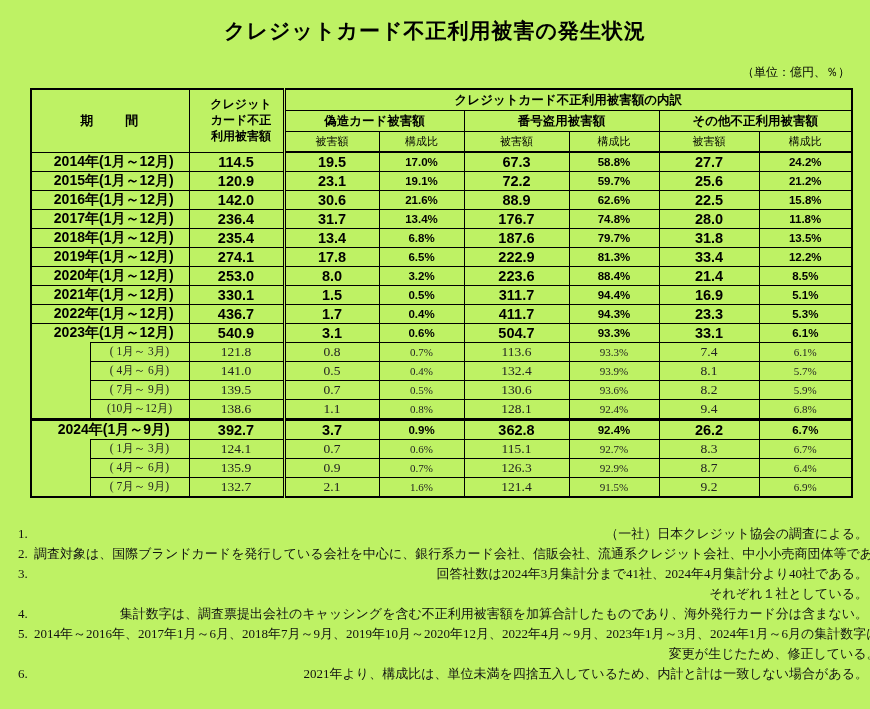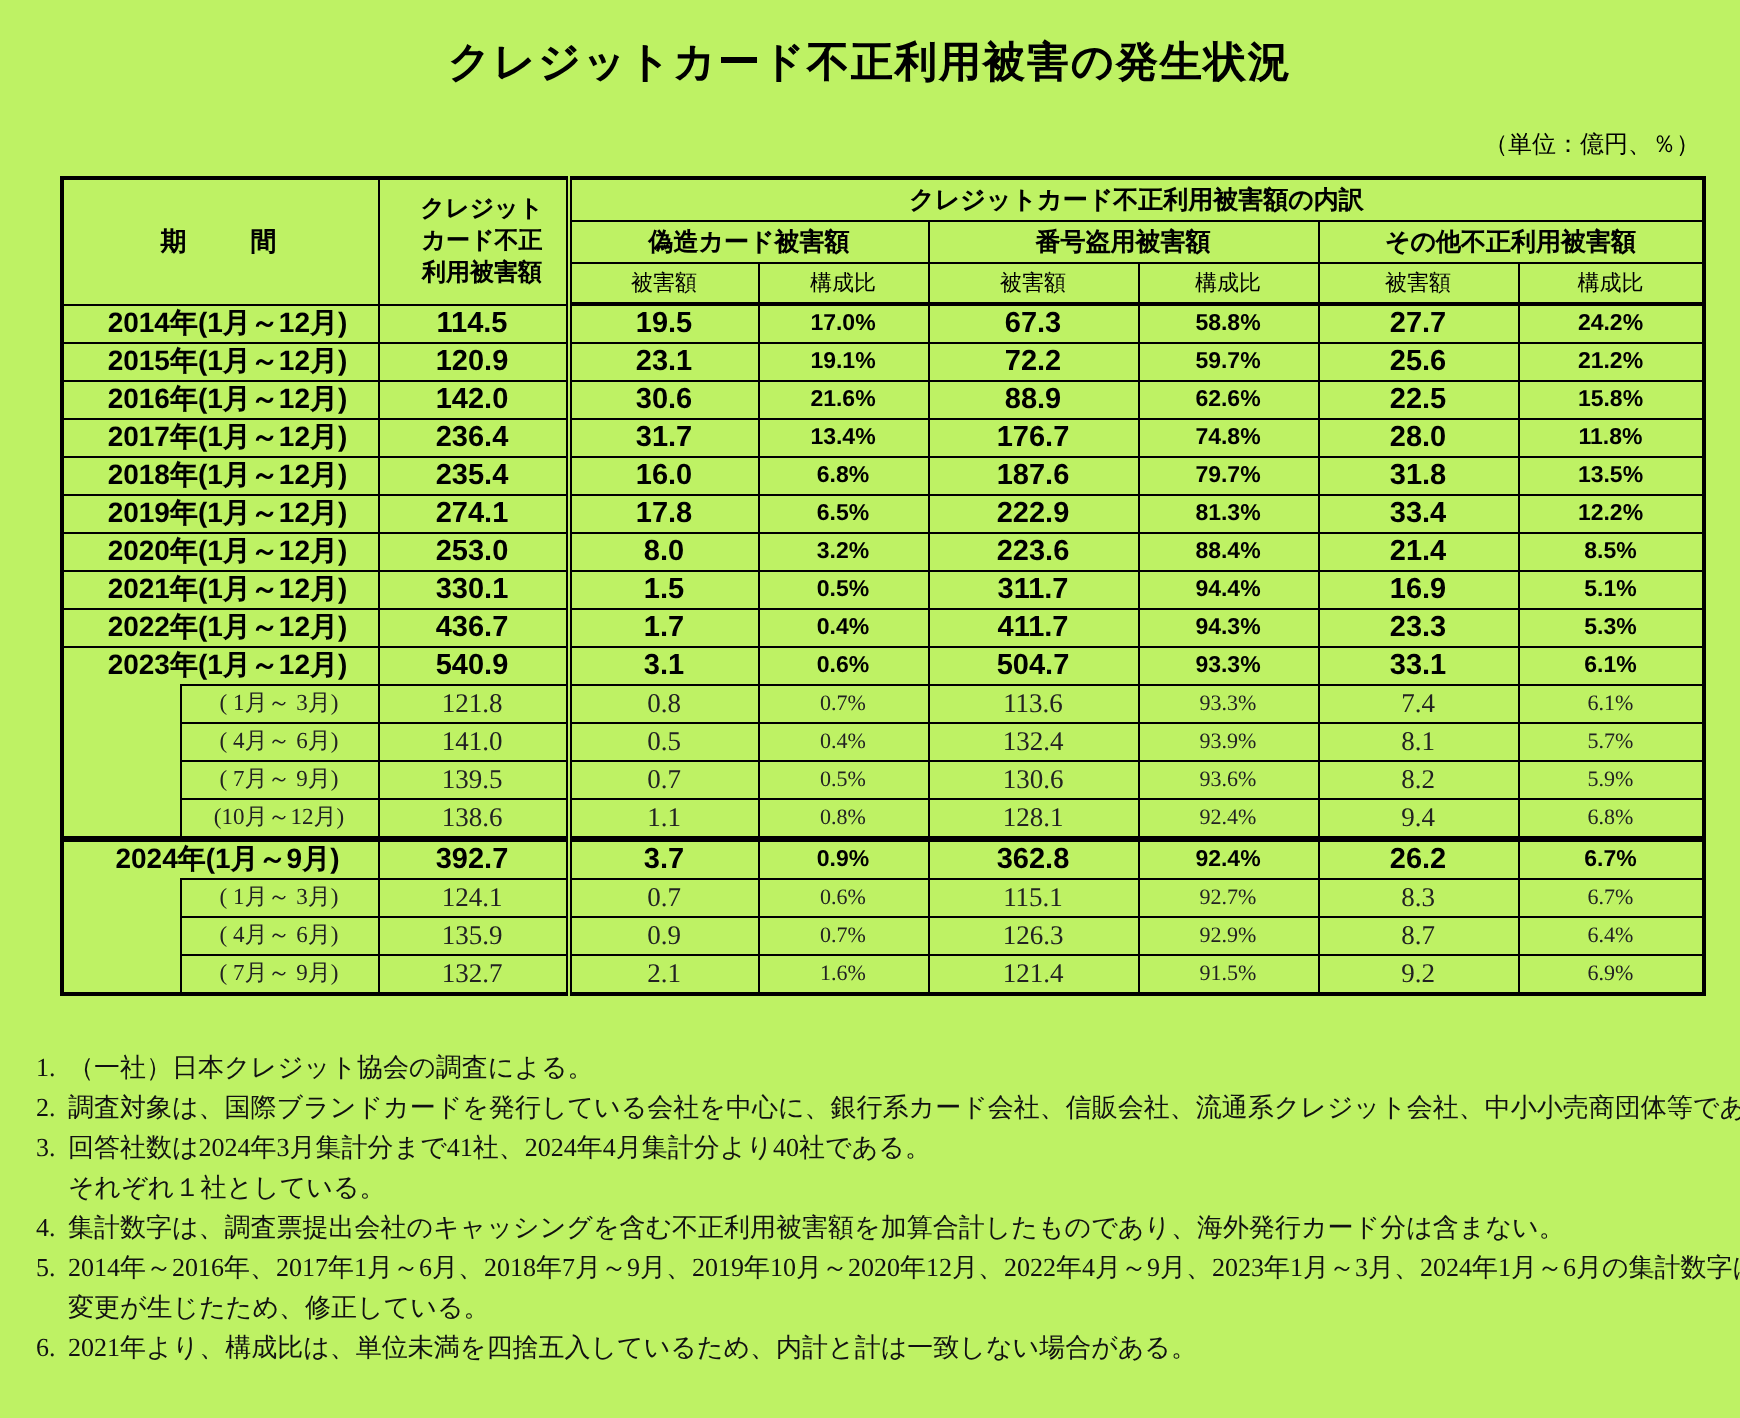--- a/index.html
+++ b/index.html
@@ -41,21 +41,21 @@
   tr.quarter td.amt { font-size:13.5px; }
   tr.quarter td.pct { font-size:11px;margin-left:44px; }
   tr.thick-top td { border-top:3px solid #000 !important; }
   .notes {
     position:absolute; top:524px; left:18px; width:850px;
     font-family:"Liberation Serif", serif; font-size:13px; color:#111;
   }
   .note { display:flex; align-items:flex-start; }
   .note-num { width:16px; flex:0 0 16px; text-align:left; line-height:20px; }
   .note-lines { flex:1; }
-  .note-line { line-height:20px; white-space:nowrap; }
+  .note-line { line-height:20px; white-space:nowrap;text-align:right; }
 </style>
 </head>
 <body>
 
 <div class="page">
   <h1 class="title">クレジットカード不正利用被害の発生状況</h1>
   <div class="unit">（単位：億円、％）</div>
 
   <table class="fraud">
     <colgroup>
@@ -128,21 +128,21 @@
           <td class="amt dbl">31.7</td>
           <td class="pct">13.4%</td>
           <td class="amt">176.7</td>
           <td class="pct">74.8%</td>
           <td class="amt">28.0</td>
           <td class="pct">11.8%</td>
         </tr>
         <tr class="year">
           <td class="period" colspan="2">2018年(1月～12月)</td>
           <td class="amt">235.4</td>
-          <td class="amt dbl">16.0</td>
+          <td class="amt dbl">13.4</td>
           <td class="pct">6.8%</td>
           <td class="amt">187.6</td>
           <td class="pct">79.7%</td>
           <td class="amt">31.8</td>
           <td class="pct">13.5%</td>
         </tr>
         <tr class="year">
           <td class="period" colspan="2">2019年(1月～12月)</td>
           <td class="amt">274.1</td>
           <td class="amt dbl">17.8</td>

